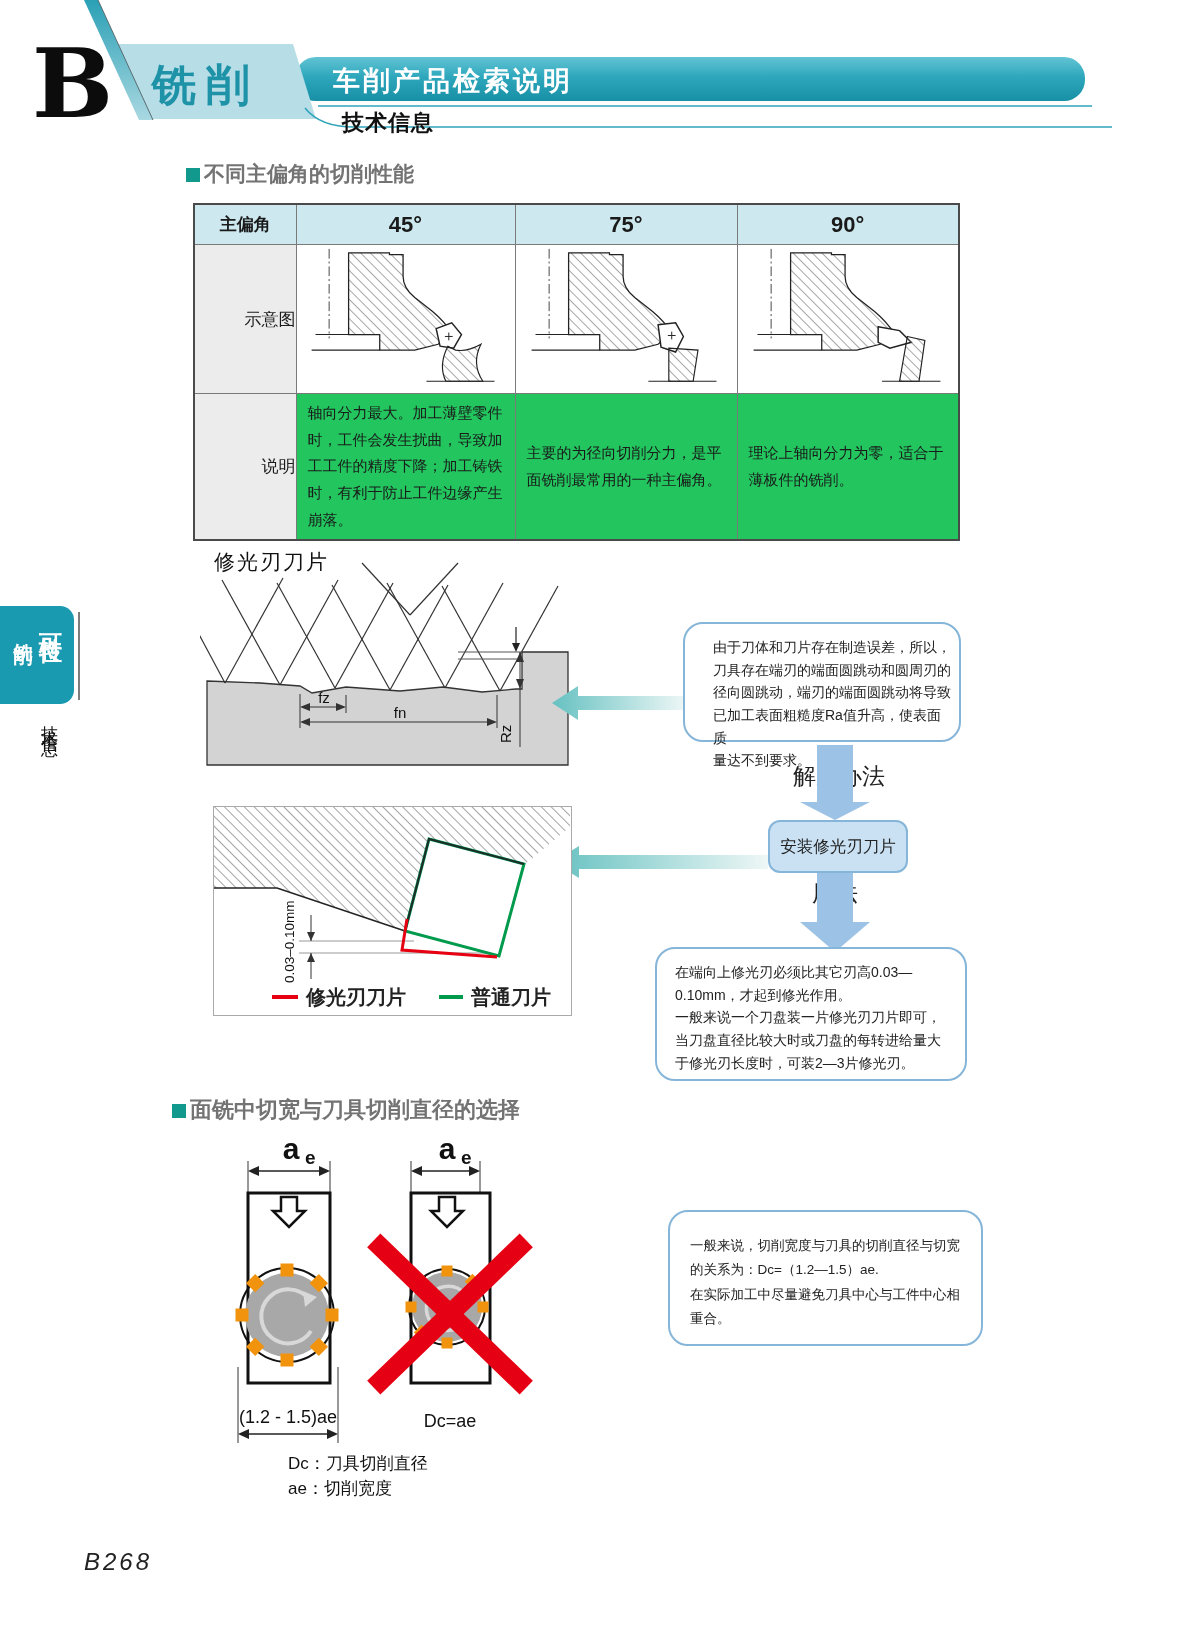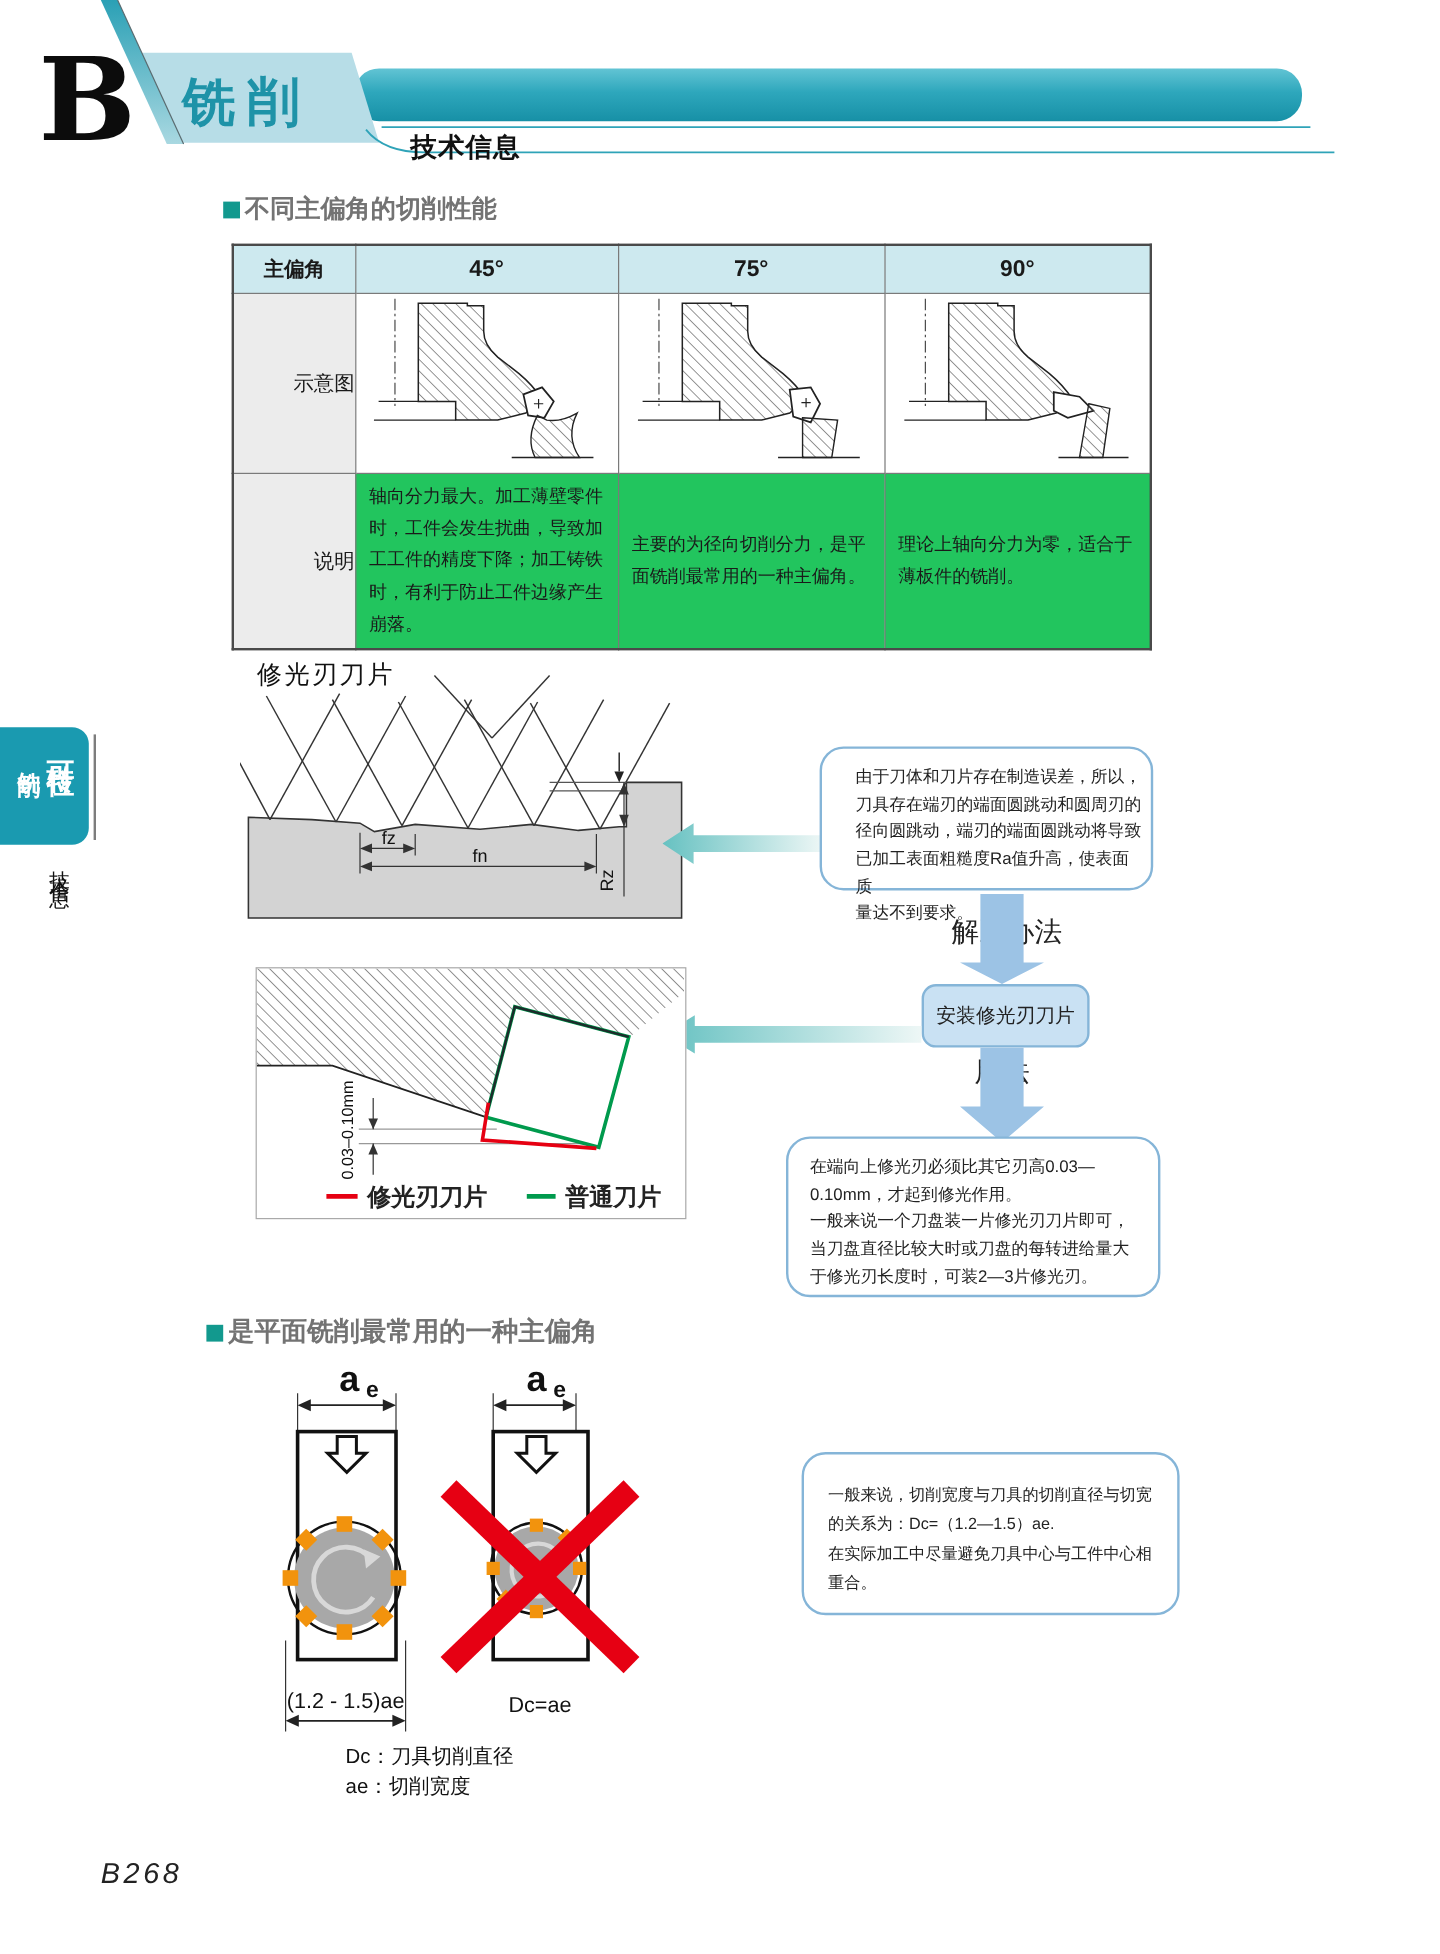--- a/index.html
+++ b/index.html
@@ -11,21 +11,21 @@
   .tab-text{font-size:44px;font-weight:bold;color:#1e93a8;letter-spacing:10px;white-space:nowrap;}
   .bar-title{font-size:27px;font-weight:bold;color:#ffffff;letter-spacing:3px;white-space:nowrap;}
   .subtitle{font-size:22px;font-weight:bold;color:#111;letter-spacing:1px;white-space:nowrap;}
   
   .sec-title{font-size:21px;font-weight:bold;color:#737373;white-space:nowrap;}
   .sec-title .sq{display:inline-block;width:14px;height:14px;background:#12998e;margin-right:4px;vertical-align:-1px;}
   
   .angle-table{position:absolute;left:193px;top:203px;width:765px;border:2px solid #4a4a4a;border-collapse:collapse;table-layout:fixed;}
   .angle-table td,.angle-table th{border:1px solid #7a7a7a;padding:0;vertical-align:middle;}
   .angle-table .hdr{background:#cde9ef;height:39px;text-align:center;font-size:17px;font-weight:bold;}
-  .angle-table .hdr.ang{font-size:19px;}
+  .angle-table .hdr.ang{font-size:22px;}
   .angle-table .lbl{background:#ececec;text-align:right;font-size:17px;font-weight:normal;}
   .angle-table .diag{height:146px;text-align:center;background:#fff;}
   .angle-table .desc{height:112px;background:#22c55e;font-size:15px;line-height:1.78;padding:6px 11px;text-align:left;}
   
   .note-box{position:absolute;border:2px solid #85b5d8;border-radius:20px;background:#fff;font-size:14px;line-height:1.62;white-space:pre-line;color:#222;}
   .flow-label{position:absolute;font-size:23px;color:#222;white-space:nowrap;}
   .solution-box{position:absolute;border:2px solid #85b5d8;border-radius:12px;background:#c9e1f3;display:flex;align-items:center;justify-content:center;font-size:16.5px;color:#222;}
   .wiper-frame{position:absolute;border:1px solid #a9a9a9;background:#fff;}
   .wiper-title{font-size:21px;color:#111;letter-spacing:2px;white-space:nowrap;}
   .bottom-notes{font-size:17px;line-height:1.45;color:#111;white-space:pre-line;}
@@ -68,20 +68,21 @@
   <svg class="abs" style="left:0;top:0" width="1200" height="150">
     <rect x="295" y="57" width="790" height="44" rx="21" fill="url(#barGrad)"></rect>
     <polygon points="116,44 293,44 316,119 139,119" fill="#b7dde7"></polygon>
     <polygon points="84,0 98,0 153,120 139,120" fill="url(#stripeGrad)"></polygon>
     <line x1="98" y1="0" x2="153" y2="120" stroke="#5a6b70" stroke-width="1"></line>
     <line x1="318" y1="106" x2="1092" y2="106" stroke="#2fa3b8" stroke-width="1.5"></line>
     <path d="M305,108 Q320,127 354,127 L1112,127" fill="none" stroke="#2fa3b8" stroke-width="1.5"></path>
   </svg>
   <div class="abs b-letter" style="left:32px;top:36px">B</div>
   <div class="abs tab-text" style="left:152px;top:56px">铣削</div>
+  <div class="abs bar-title" style="left:333px;top:63px">车削产品检索说明</div>
   <div class="abs subtitle" style="left:342px;top:108px">技术信息</div>
 
   <div class="side-tab">
     <div class="side-primary vtext">可转位</div>
     <div class="side-secondary vtext">铣削</div>
   </div>
   <div class="side-line"></div>
   <div class="side-section vtext">技术信息</div>
 
   <div class="abs sec-title" style="left:186px;top:160px"><span class="sq"></span><span>不同主偏角的切削性能</span></div>
@@ -239,21 +240,21 @@
       <polygon points="97,146 93,155 101,155" fill="#333"></polygon>
       <text x="80" y="176" font-size="13.5" fill="#111" transform="rotate(-90 80 176)">0.03–0.10mm</text>
 
       <line x1="58" y1="190" x2="84" y2="190" stroke="#e60012" stroke-width="4"></line>
       <text x="92" y="197" font-size="20" font-weight="bold" fill="#222">修光刃刀片</text>
       <line x1="225" y1="190" x2="249" y2="190" stroke="#009a4d" stroke-width="4"></line>
       <text x="257" y="197" font-size="20" font-weight="bold" fill="#222">普通刀片</text>
     </svg>
   </div>
 
-  <div class="abs sec-title" style="left:172px;top:1095px;font-size:22px"><span class="sq"></span><span>是平面铣削最常用的一种主偏角</span></div>
+  <div class="abs sec-title" style="left:172px;top:1095px;font-size:22px"><span class="sq"></span><span>面铣中切宽与刀具切削直径的选择</span></div>
 
   <svg class="abs" style="left:225px;top:1135px" width="335" height="310" viewBox="0 0 335 310">
 
     <text x="66" y="24" font-size="30" font-weight="bold" fill="#111" text-anchor="middle">a</text>
     <text x="80" y="29" font-size="19" font-weight="bold" fill="#111">e</text>
     <line x1="23" y1="26" x2="23" y2="58" stroke="#333" stroke-width="1"></line>
     <line x1="105" y1="26" x2="105" y2="58" stroke="#333" stroke-width="1"></line>
     <line x1="27" y1="36" x2="101" y2="36" stroke="#222" stroke-width="1.5"></line>
     <polygon points="23,36 34,31 34,41" fill="#222"></polygon>
       <polygon points="105,36 94,31 94,41" fill="#222"></polygon>

